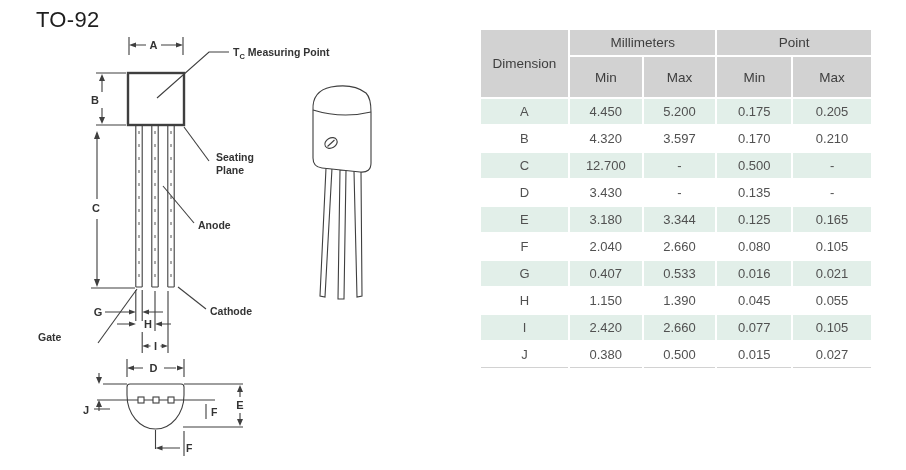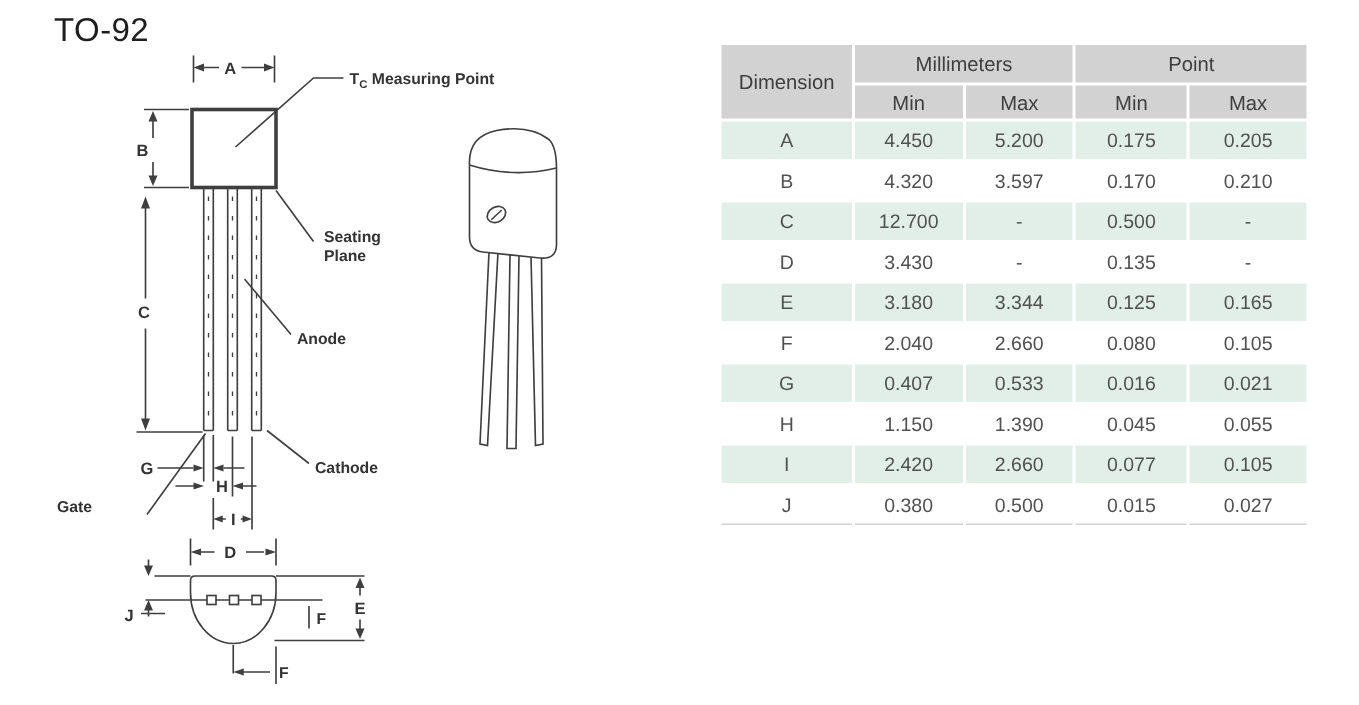--- a/index.html
+++ b/index.html
@@ -11,21 +11,21 @@
   svg .thick{fill:#ffffff;stroke:currentColor;stroke-width:2.4}
   svg .wt{fill:#ffffff;stroke:currentColor;stroke-width:1.1}
   svg .ar{fill:currentColor;stroke:none}
   svg .cl{fill:none;stroke:currentColor;stroke-width:.9;stroke-dasharray:3 10}
   svg .lbl{font-family:"Liberation Sans",sans-serif;font-weight:bold;font-size:10.5px;fill:#333}
   svg .dl{font-family:"Liberation Sans",sans-serif;font-weight:bold;font-size:11px;fill:#333;text-anchor:middle}
   svg .sub{font-size:7.5px}
   .tbl-wrap{position:absolute;left:479px;top:28px;width:394px}
   table{border-collapse:separate;border-spacing:2px;width:100%;table-layout:fixed}
   th{background:var(--header-bg,#d2d2d2);font-weight:normal;font-size:13.5px;color:#3e3e3e;height:25px;padding:0}
-  tr.h2 th{height:22px}
+  tr.h2 th{height:40px}
   td{font-size:13px;color:#515151;text-align:center;height:25px;background:#fff;padding:0}
   tbody tr:nth-child(odd) td{background:var(--row-alt,#e2efe9)}
   tbody tr:last-child td{border-bottom:1px solid #d2d2d2}
 </style>
 </head>
 <body>
 
 <div class="title">TO-92</div>
 
 <svg class="drawing" width="480" height="470" viewBox="0 0 480 470" xmlns="http://www.w3.org/2000/svg">

